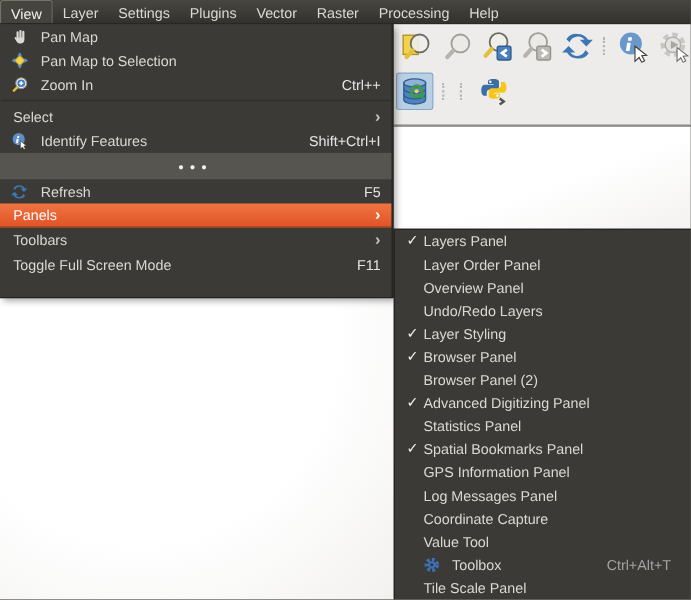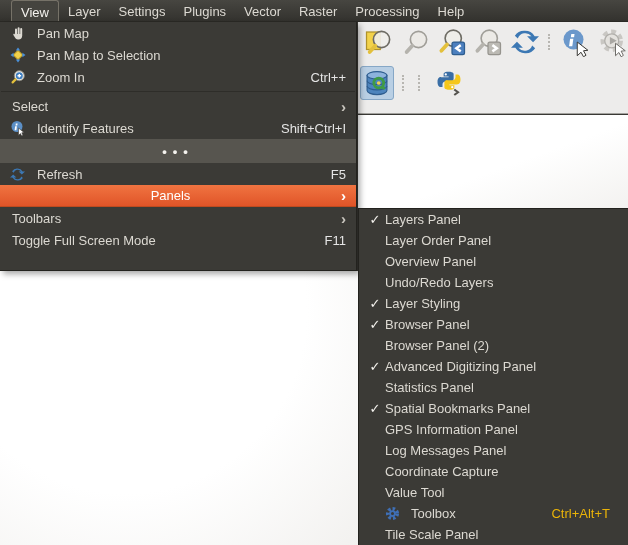--- a/index.html
+++ b/index.html
@@ -2,21 +2,21 @@
 <html><head>
 <meta charset="utf-8">
 <style>
   * { margin:0; padding:0; box-sizing:border-box; }
   html,body { width:628px; height:545px; }
   body { font-family:"Liberation Sans","DejaVu Sans",sans-serif; font-size:13px; overflow:hidden; }
   .screen { position:relative; width:628px; height:545px; background:#3a3935; overflow:hidden; }
 
   
   .menubar { position:absolute; left:0; top:0; width:628px; height:22px;
-    background:linear-gradient(#474641,#33322e); display:flex; align-items:stretch; padding-left:11px;
+    background:linear-gradient(#474641,#33322e); display:flex; align-items:stretch; padding-left:0;
     border-bottom:1px solid #2a2925; }
   .menubar-item { color:#dcd9d2; padding:2px 9px 0 9px; display:flex; align-items:center; cursor:default; }
   .menubar-item.active { background:#45443f; border:1px solid #767268; border-bottom:none;
     border-radius:3px 3px 0 0; color:#f4f2ee; }
 
   
   .toolbar-region { position:absolute; left:358px; top:22px; width:270px; height:92px;
     background:#edeceb; border-bottom:1px solid #a3a29e; }
   .tb-row { display:flex; align-items:center; height:40px; padding-left:6px; gap:6px; }
   .tb-row.second { height:42px; padding-left:2px; }
@@ -38,32 +38,32 @@
   .menu-row.has-icon { padding-left:9px; }
   .micon { width:17px; height:17px; margin-right:11px; display:flex; align-items:center; justify-content:center; flex:none; }
   .mlabel { flex:1; white-space:nowrap; }
   .mshortcut { color:#e5e5e5; margin-left:12px; }
   .marrow { color:#c9c6bf; font-weight:bold; font-size:15px; line-height:1; margin-left:12px; }
   .menu-sep { height:7px; position:relative; }
   .menu-sep::after { content:""; position:absolute; left:1px; right:1px; top:3px; border-top:1px solid #2e2d29; }
   .more-band { height:24px; background:#57554f; color:#f4f2ee; display:flex; align-items:center;
     justify-content:center; font-weight:bold; letter-spacing:6px; font-size:13px; }
   .menu-row.highlighted { background:linear-gradient(#f07441,#e05428); color:#ffffff;
-    border-bottom:1px solid #c04a1f;text-align:center; }
+    border-bottom:1px solid #c04a1f; }
   .menu-row.highlighted .marrow { color:#ffffff; }
 
   
   .submenu { position:absolute; left:358px; top:208px; width:270px; height:337px;
     background:#3b3a36; border-left:1px solid #23221e; border-top:1px solid #23221e; overflow:hidden; }
   .sub-row { height:21px; display:flex; align-items:center; padding:0 18px 0 6px; color:#dcd9d2; cursor:default; }
   .check-col { width:20px; flex:none; display:flex; align-items:center; justify-content:center;
     color:#f4f2ee; font-family:"DejaVu Sans",sans-serif; font-weight:bold; font-size:13px; }
   .sub-icon { width:15px; height:15px; margin-right:11px; display:flex; flex:none; }
   .sub-label { flex:1; white-space:nowrap; }
-  .sub-shortcut { color:#eab308;text-align:right; }
+  .sub-shortcut { color:#a3a3a3;text-align:right; }
   svg { display:block; }
 </style>
 </head>
 <body>
 
 <div class="screen">
 
   <div class="menubar">
     <div class="menubar-item active">View</div>
     <div class="menubar-item">Layer</div>

